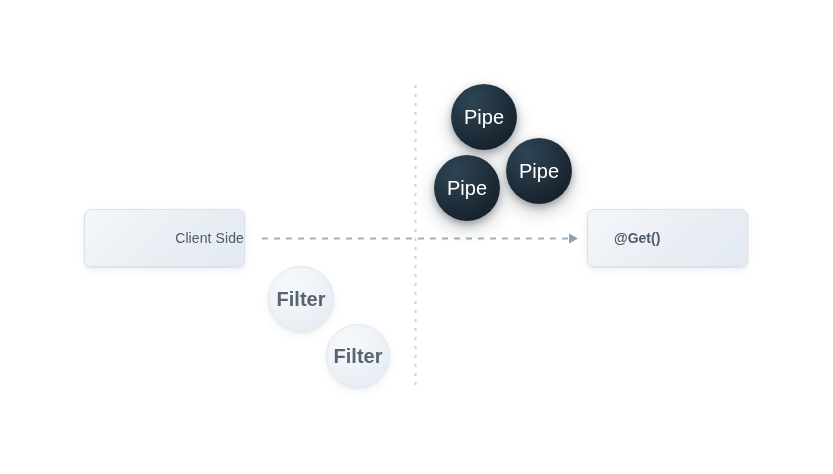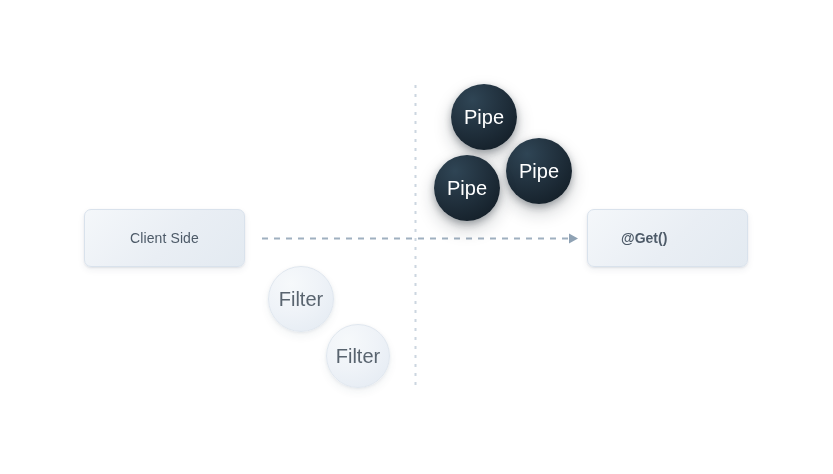--- a/index.html
+++ b/index.html
@@ -47,33 +47,33 @@
                 0 3px 7px rgba(40, 60, 85, 0.07);
     display: flex;
     align-items: center;
     color: #4d5a68;
     font-size: 14px;
   }
 
   #box-client-side {
     left: 84px;
     top: 209px;
-    justify-content: center;
+    justify-content: flex-end;
     text-align: center;
     font-weight: 500;
   }
   #box-client-side .box-text {
     letter-spacing: 0.1px;
   }
 
   #box-route-handler {
     left: 587px;
     top: 209px;
     justify-content: flex-start;
-    padding-left: 33px;
+    padding-left: 26px;
     font-weight: bold;
     line-height: 1.32;
   }
   #box-route-handler .box-line {
     display: block;
     white-space: pre;
   }
 
   
   .circle {
@@ -95,21 +95,21 @@
     font-weight: 500;
   }
 
   .circle-light {
     background: radial-gradient(circle at 34% 26%,
                 #f6f9fb 0%, #eff3f8 45%, #e7edf4 80%, #e2e9f1 100%);
     border: 1px solid #e0e7ef;
     color: #59646f;
     box-shadow: 0 1px 3px rgba(40, 60, 85, 0.08),
                 0 4px 10px rgba(40, 60, 85, 0.06);
-    font-weight: 400;
+    font-weight: 700;
   }
 
   #circle-pipe-top    { left: 451px; top: 84px;  width: 66px; height: 66px; z-index: 4; }
   #circle-pipe-left   { left: 434px; top: 155px; width: 66px; height: 66px; z-index: 6; }
   #circle-pipe-right  { left: 506px; top: 138px; width: 66px; height: 66px; z-index: 5; }
 
   #circle-filter-top  { left: 268px; top: 266px; width: 66px; height: 66px; z-index: 4; }
   #circle-filter-bottom { left: 326px; top: 324px; width: 64px; height: 64px; z-index: 3; }
 </style>
 </head>

